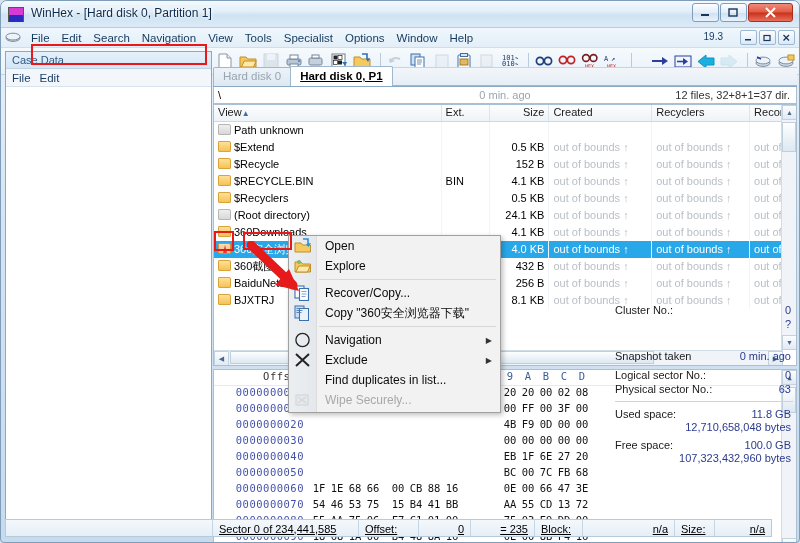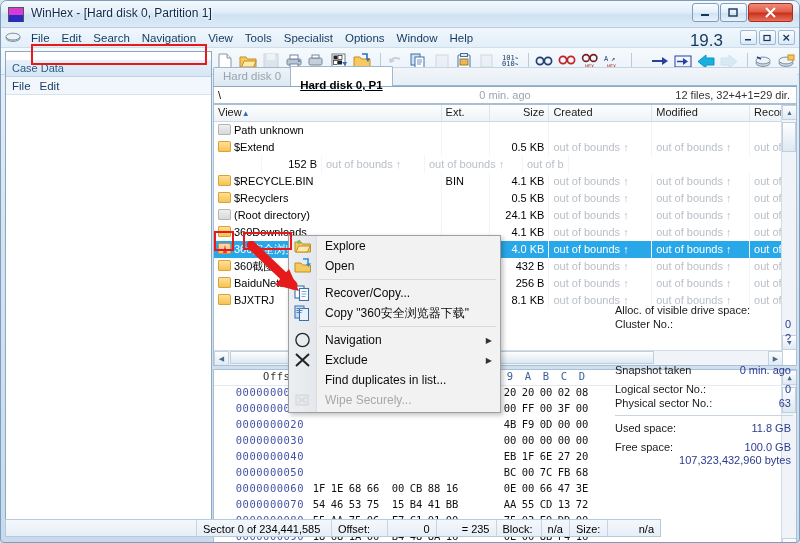--- a/index.html
+++ b/index.html
@@ -60,21 +60,21 @@
     height: 20px; position: relative;
     background: linear-gradient(180deg,#f0f7fd 0%, #e3eef8 100%);
     border-bottom: 1px solid #cddeed;
     display: flex; align-items: center; padding-left: 4px;
   }
   #menubar .mnu-icon { width: 18px; height: 14px; margin-right:2px; position:relative;}
   #menubar .mi {
     padding: 2px 6px; font-size: 11.5px; color: #14395f; white-space:nowrap;
   }
   #ver {
-    position:absolute; right: 76px; top:3px; font-size:17px; color:#14395f;
+    position:absolute; right: 76px; top:3px; font-size:10px; color:#14395f;
   }
   .mdibtns { position:absolute; right:4px; top:2px; display:flex; }
   .mdibtn {
     width: 17px; height: 15px; margin-left:2px;
     border: 1px solid #9db8d2; border-radius:2px;
     background: linear-gradient(180deg,#fafdff,#dbe9f6);
     display:flex;align-items:center;justify-content:center;
     font-size:9px; color:#173c62;
   }
 
@@ -91,21 +91,20 @@
 
   
   #casedata {
     position: absolute; left: 4px; top: 50px; width: 207px; height: 470px;
     background: #fff; border: 1px solid #8ca9c4;
   }
   #casedata-title {
     height: 17px; background: linear-gradient(180deg,#e6f0fa,#d6e6f5);
     border-bottom:1px solid #bdd3e6; color:#2b5b86; font-size:11px;
     padding: 2px 0 0 6px;
-    margin-top: 8px;
   }
   #casedata-menu {
     height: 18px; background:#f3f7fb; border-bottom:1px solid #d6e3ee;
     display:flex; align-items:center; padding-left:6px;
   }
   #casedata-menu .cm { padding: 0 9px 0 0; font-size:11.5px; color:#1a3f66; }
   #casedata-body { background:#fff; height: 432px; }
 
   
   #workspace {
@@ -116,21 +115,21 @@
   #tabstrip { height: 20px; position: relative; display:flex; align-items:flex-end;
               border-bottom: 1px solid #8ca9c4; }
   .tab {
     height: 19px; padding: 2px 9px 0 9px; font-size: 11.5px;
     border: 1px solid #9fb8ce; border-bottom: none;
     background: linear-gradient(180deg,#edf3f9,#dde8f2);
     color: #9aa5ae; border-radius: 2px 2px 0 0; margin-right:-1px;
   }
   .tab.active {
     background: #fff; color: #000; font-weight: bold;
-    height: 20px; padding-top:12px; position:relative; z-index:2;text-decoration:underline;
+    height: 20px; padding-top:3px; position:relative; z-index:2;text-decoration:underline;
   }
   #tabfill { flex:1; border-bottom:1px solid #9fb8ce; height:19px;
              background: linear-gradient(180deg,#f2f6fa,#e6eef6); border-top:1px solid #c4d5e4;}
 
   
   #pathbar {
     height: 17px; background:#fff; border:1px solid #a8bfd4; border-top:none;
     display:flex; align-items:center; font-size:11px; position:relative;
   }
   #pathbar .pth { padding-left:4px; color:#000; }
@@ -220,24 +219,25 @@
   }
 
   
   .redbox { position:absolute; border:2px solid #e61a1a; z-index:70; pointer-events:none; }
   #redbox-icon { left: 213px; top: 230px; width: 20px; height: 20px; }
   #redbox-name { left: 242px; top: 231px; width: 49px; height: 18px; }
   #red-arrow { position:absolute; left: 246px; top: 240px; width:70px; height:58px; z-index:65; pointer-events:none;}
 
   
   #statusbar {
-    position:absolute; left:4px; bottom: 5px; width: 656px; height: 18px;
+    position:absolute; left:4px; bottom: 5px; width: 767px; height: 18px;
     display:flex; align-items:center; font-size:11px;
     background: linear-gradient(180deg,#f4f8fc,#e6eef6);
     border: 1px solid #b6cadb;
+    text-decoration: underline;
   }
   .sbcell { height:16px; border-right:1px solid #c6d5e3; padding: 1px 6px 0 6px;
             display:flex; align-items:center; white-space:nowrap; }
   .sbcell.r { justify-content:flex-end; }
   .grow { flex:1; }
 </style>
 </head>
 <body>
 
 <div id="app-window">
@@ -471,32 +471,32 @@
 
     <div id="tabstrip">
       <div class="tab">Hard disk 0</div>
       <div class="tab active">Hard disk 0, P1</div>
       <div id="tabfill"></div>
     </div>
 
     <div id="pathbar">
       <span class="pth">\</span>
       <span class="ago">0 min. ago</span>
-      <span class="cnt">12 files, 32+4+1=29 dir.</span>
+      <span class="cnt">12 files, 32+8+1=37 dir.</span>
     </div>
 
     <div id="filelist">
       <div id="fl-head">
         <div class="hc" style="width:228px">
           <span>View</span><span class="sortarrow">▲</span>
         </div>
         <div class="hc" style="width:48px">Ext.</div>
         <div class="hc num" style="width:60px">Size</div>
         <div class="hc" style="width:103px">Created</div>
-        <div class="hc" style="width:98px">Modified</div>
+        <div class="hc" style="width:98px">Recyclers</div>
         <div class="hc" style="width:46px">
           <span>Record</span><span class="sortarrow">▲</span>
         </div>
       </div>
       <div id="fl-body">
           <div class="fl-row">
             <div class="c" style="width: 228px;"><span class="fico gray"></span><span>Path unknown</span></div>
             <div class="c " style="width: 48px;"></div>
             <div class="c num" style="width: 60px;"></div>
             <div class="c oob" style="width: 103px;"></div>
@@ -505,20 +505,21 @@
           </div>
           <div class="fl-row">
             <div class="c" style="width: 228px;"><span class="fico"></span><span>$Extend</span></div>
             <div class="c " style="width: 48px;"></div>
             <div class="c num" style="width: 60px;">0.5 KB</div>
             <div class="c oob" style="width: 103px;">out of bounds ↑</div>
             <div class="c oob" style="width: 98px;">out of bounds ↑</div>
             <div class="c oob" style="width: 46px;">out of b</div>
           </div>
           <div class="fl-row">
+            <div class="c" style="width: 228px;"><span class="fico"></span><span>$Recycle</span></div>
             <div class="c " style="width: 48px;"></div>
             <div class="c num" style="width: 60px;">152 B</div>
             <div class="c oob" style="width: 103px;">out of bounds ↑</div>
             <div class="c oob" style="width: 98px;">out of bounds ↑</div>
             <div class="c oob" style="width: 46px;">out of b</div>
           </div>
           <div class="fl-row">
             <div class="c" style="width: 228px;"><span class="fico"></span><span>$RECYCLE.BIN</span></div>
             <div class="c " style="width: 48px;">BIN</div>
             <div class="c num" style="width: 60px;">4.1 KB</div>
@@ -739,23 +740,20 @@
         <div class="sthumb" style="height:26px;margin-top:2px;"></div>
         <div class="sbtn" style="position:absolute;bottom:0;">▼</div>
       </div>
 
     </div>
 
   </div>
 
   <div id="infopanel">
     <div class="inf-row">
-      <span class="inf-lbl">Alloc. of visible drive space:</span>
-    </div>
-    <div class="inf-row">
       <span class="inf-lbl">Cluster No.:</span>
       <span class="inf-val">0</span>
     </div>
     <div class="inf-row">
       <span class="inf-lbl"></span>
       <span class="inf-val">?</span>
     </div>
     <div style="height:18px"></div>
     <div class="inf-row">
       <span class="inf-lbl">Snapshot taken</span>
@@ -768,46 +766,47 @@
     </div>
     <div class="inf-row">
       <span class="inf-lbl">Physical sector No.:</span>
       <span class="inf-val">63</span>
     </div>
     <div class="inf-sep"></div>
     <div class="inf-row">
       <span class="inf-lbl">Used space:</span>
       <span class="inf-val">11.8 GB</span>
     </div>
+    <div class="inf-val2">12,710,658,048 bytes</div>
     <div style="height:5px"></div>
     <div class="inf-row">
       <span class="inf-lbl">Free space:</span>
       <span class="inf-val">100.0 GB</span>
     </div>
     <div class="inf-val2">107,323,432,960 bytes</div>
   </div>
 
   <div id="ctxmenu">
     <div class="gutter"></div>
     <div id="ctx-items">
+        <div class="cmi">
+          <span class="ci"><svg width="17" height="16" viewBox="0 0 17 16">
+              <path d="M1 5 h6 l1.5 2 h8 v7 h-15.5z" fill="#f6c95c" stroke="#c08f2a"></path>
+              <path d="M9 1 l5 0 v5" fill="none" stroke="#2f8fd4" stroke-width="1.6"></path>
+              <path d="M12 6 l5 -1 l-2.5 4z" fill="#2f8fd4"></path>
+            </svg></span>
+          <span>Open</span>
+        </div>
         <div class="cmi">
           <span class="ci"><svg width="17" height="16" viewBox="0 0 17 16">
               <path d="M1 4 h6 l1.5 2 h8 v8 h-15.5z" fill="#f6c95c" stroke="#c08f2a"></path>
               <path d="M2 14 l2.6-6h11.5l-2.6 6z" fill="#ffe9a8" stroke="#c08f2a"></path>
               <circle cx="5" cy="4" r="2" fill="#7fb96b"></circle>
             </svg></span>
           <span>Explore</span>
-        </div>
-        <div class="cmi">
-          <span class="ci"><svg width="17" height="16" viewBox="0 0 17 16">
-              <path d="M1 5 h6 l1.5 2 h8 v7 h-15.5z" fill="#f6c95c" stroke="#c08f2a"></path>
-              <path d="M9 1 l5 0 v5" fill="none" stroke="#2f8fd4" stroke-width="1.6"></path>
-              <path d="M12 6 l5 -1 l-2.5 4z" fill="#2f8fd4"></path>
-            </svg></span>
-          <span>Open</span>
         </div>
         <div class="cm-sep"></div>
         <div class="cmi">
           <span class="ci"><svg width="17" height="16" viewBox="0 0 17 16">
               <rect x="1" y="1" width="9" height="12" fill="#fff" stroke="#3a6fae" stroke-width="1.1"></rect>
               <rect x="5.5" y="3.5" width="9" height="12" fill="#fff" stroke="#3a6fae" stroke-width="1.1"></rect>
               <path d="M7.5 6.5h5M7.5 9h5M7.5 11.5h4" stroke="#6f9cd0" stroke-width=".9"></path>
             </svg></span>
           <span>Recover/Copy...</span>
         </div>

